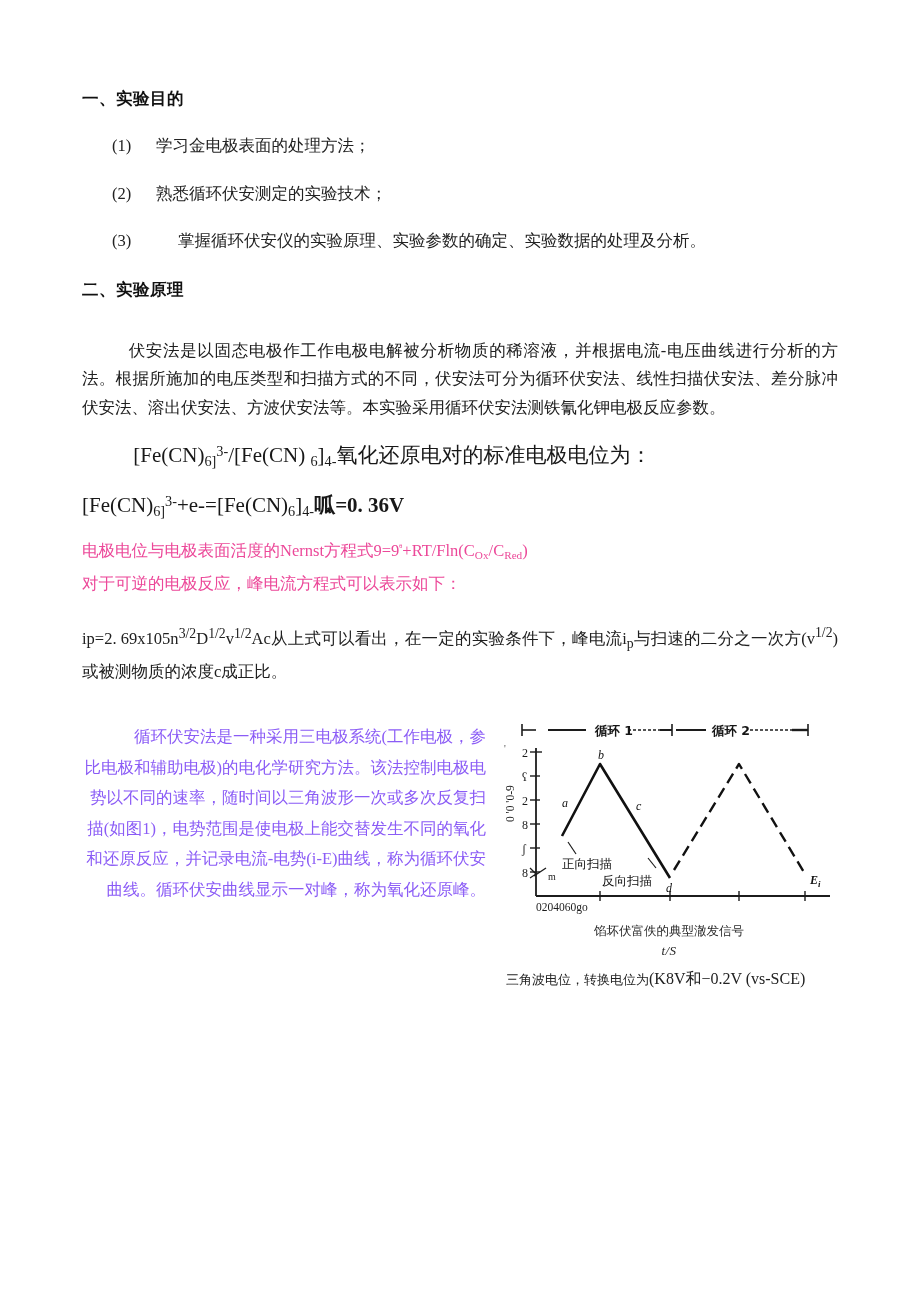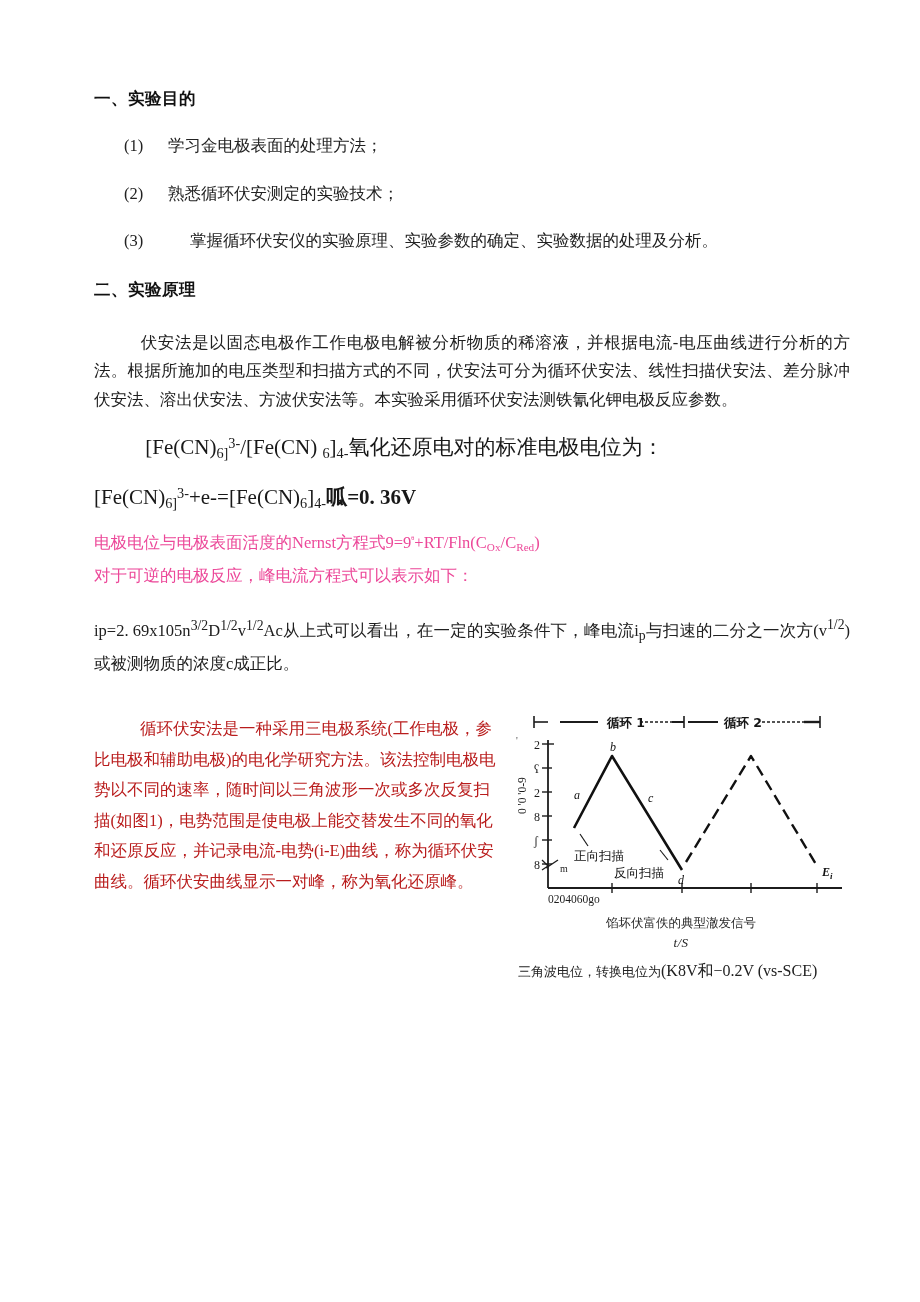--- a/index.html
+++ b/index.html
@@ -17,36 +17,36 @@
   }
   .page {
     position: absolute;
     left: 0; top: 0;
     width: 920px;
     height: 1302px;
     background: #fff;
   }
   .content {
     position: absolute;
-    left: 94px;
+    left: 82px;
     top: 88px;
     width: 756px;
   }
 
   
   .section-heading {
     font-family: "DejaVu Sans", "Liberation Sans", sans-serif;
     font-weight: bold;
     font-size: 16.5px;
     letter-spacing: 0.5px;
     color: #111;
     margin: 0;
   }
   .h-1 { margin-bottom: 26px; }
-  .h-2 { margin-top: 2px; margin-bottom: 28px; }
+  .h-2 { margin-top: 2px; margin-bottom: 36px; }
 
   
   .list-item {
     display: flex;
     font-size: 16.5px;
     line-height: 1.25;
     margin-bottom: 27px;
     color: #222;
   }
   .list-num {
@@ -103,22 +103,22 @@
   }
   .figure-float {
     float: right;
     width: 338px;
     margin-left: 14px;
     margin-top: -4px;
   }
   .wrap-text {
     font-size: 16.5px;
     line-height: 1.85;
-    color: #b91c1c;
-    text-align: left;
+    color: #8b5cf6;
+    text-align: right;
     margin-top: 36px;
   }
   .wrap-text.indent::before {
     content: "";
     display: inline-block;
     width: 46px;
   }
 
   
   .fig-box {

